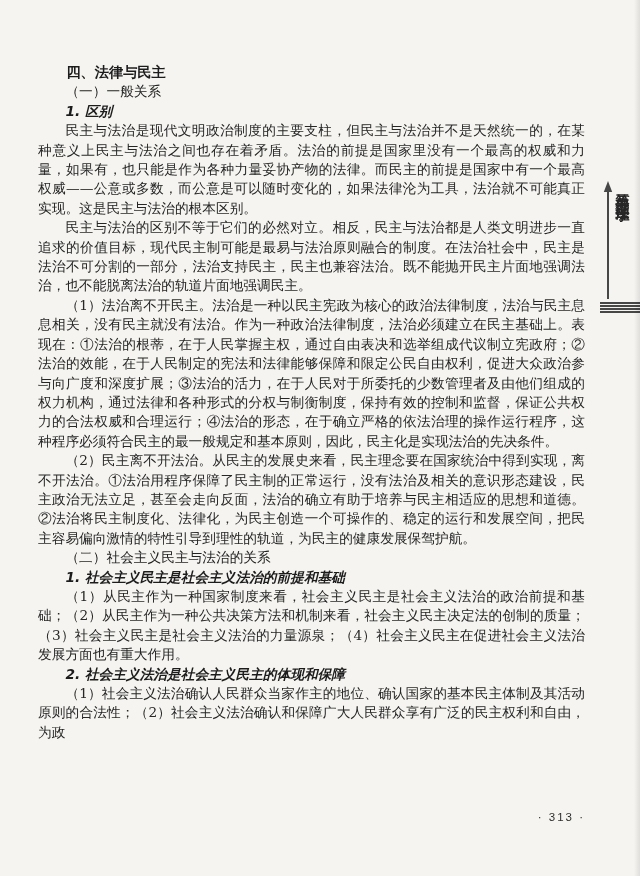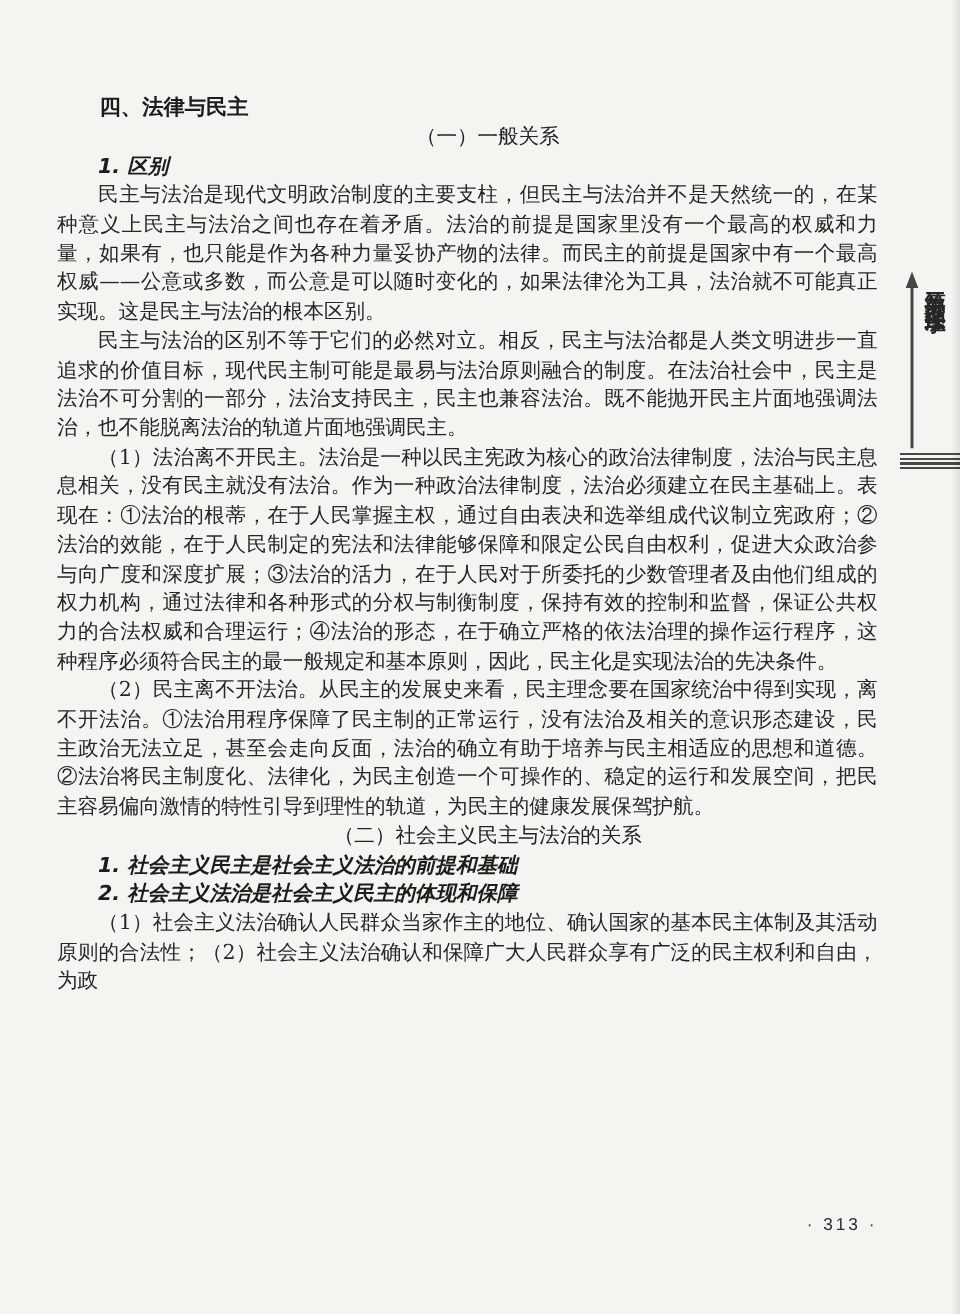--- a/index.html
+++ b/index.html
@@ -22,21 +22,21 @@
     font-family: "DejaVu Serif", serif;
     font-size: 13.7px;
     line-height: 19.4px;
   }
   .blk { margin: 0; text-indent: 2em; text-align: justify; }
   .blk.h1 {
     font-family: "DejaVu Sans", sans-serif;
     font-weight: bold; font-size: 14.2px;
     color: #1c1c1c; text-align: left;
   }
-  .blk.h2 { text-align: center; color: #222; }
+  .blk.h2 { text-align: left; color: #222; }
   .blk.h3 {
     font-family: "DejaVu Sans", sans-serif;
     font-weight: bold; font-size: 13.7px;
     color: #1c1c1c; text-align: left; font-style: italic;
   }
   
   .page-number {
     position: absolute;
     left: 495px; top: 811px; width: 90px;
     text-align: right;
@@ -86,20 +86,21 @@
 
   <div class="blk h1">四、法律与民主</div>
       <div class="blk h2">（一）一般关系</div>
       <div class="blk h3">1. 区别</div>
       <div class="blk body">民主与法治是现代文明政治制度的主要支柱，但民主与法治并不是天然统一的，在某种意义上民主与法治之间也存在着矛盾。法治的前提是国家里没有一个最高的权威和力量，如果有，也只能是作为各种力量妥协产物的法律。而民主的前提是国家中有一个最高权威——公意或多数，而公意是可以随时变化的，如果法律沦为工具，法治就不可能真正实现。这是民主与法治的根本区别。</div>
       <div class="blk body">民主与法治的区别不等于它们的必然对立。相反，民主与法治都是人类文明进步一直追求的价值目标，现代民主制可能是最易与法治原则融合的制度。在法治社会中，民主是法治不可分割的一部分，法治支持民主，民主也兼容法治。既不能抛开民主片面地强调法治，也不能脱离法治的轨道片面地强调民主。</div>
       <div class="blk body">（1）法治离不开民主。法治是一种以民主宪政为核心的政治法律制度，法治与民主息息相关，没有民主就没有法治。作为一种政治法律制度，法治必须建立在民主基础上。表现在：①法治的根蒂，在于人民掌握主权，通过自由表决和选举组成代议制立宪政府；②法治的效能，在于人民制定的宪法和法律能够保障和限定公民自由权利，促进大众政治参与向广度和深度扩展；③法治的活力，在于人民对于所委托的少数管理者及由他们组成的权力机构，通过法律和各种形式的分权与制衡制度，保持有效的控制和监督，保证公共权力的合法权威和合理运行；④法治的形态，在于确立严格的依法治理的操作运行程序，这种程序必须符合民主的最一般规定和基本原则，因此，民主化是实现法治的先决条件。</div>
       <div class="blk body">（2）民主离不开法治。从民主的发展史来看，民主理念要在国家统治中得到实现，离不开法治。①法治用程序保障了民主制的正常运行，没有法治及相关的意识形态建设，民主政治无法立足，甚至会走向反面，法治的确立有助于培养与民主相适应的思想和道德。②法治将民主制度化、法律化，为民主创造一个可操作的、稳定的运行和发展空间，把民主容易偏向激情的特性引导到理性的轨道，为民主的健康发展保驾护航。</div>
       <div class="blk h2">（二）社会主义民主与法治的关系</div>
       <div class="blk h3">1. 社会主义民主是社会主义法治的前提和基础</div>
+      <div class="blk body">（1）从民主作为一种国家制度来看，社会主义民主是社会主义法治的政治前提和基础；（2）从民主作为一种公共决策方法和机制来看，社会主义民主决定法的创制的质量；（3）社会主义民主是社会主义法治的力量源泉；（4）社会主义民主在促进社会主义法治发展方面也有重大作用。</div>
       <div class="blk h3">2. 社会主义法治是社会主义民主的体现和保障</div>
       <div class="blk body">（1）社会主义法治确认人民群众当家作主的地位、确认国家的基本民主体制及其活动原则的合法性；（2）社会主义法治确认和保障广大人民群众享有广泛的民主权利和自由，为政</div>
     </div>
 
   <div class="side-tab">
     <span class="tab-arrow">
       <svg width="10" height="118" viewBox="0 0 10 118" xmlns="http://www.w3.org/2000/svg">
         <polygon points="5,0 0.8,11 9.2,11" fill="#474747"></polygon>
         <line x1="5" y1="8" x2="5" y2="118" stroke="#474747" stroke-width="2"></line>
       </svg>

